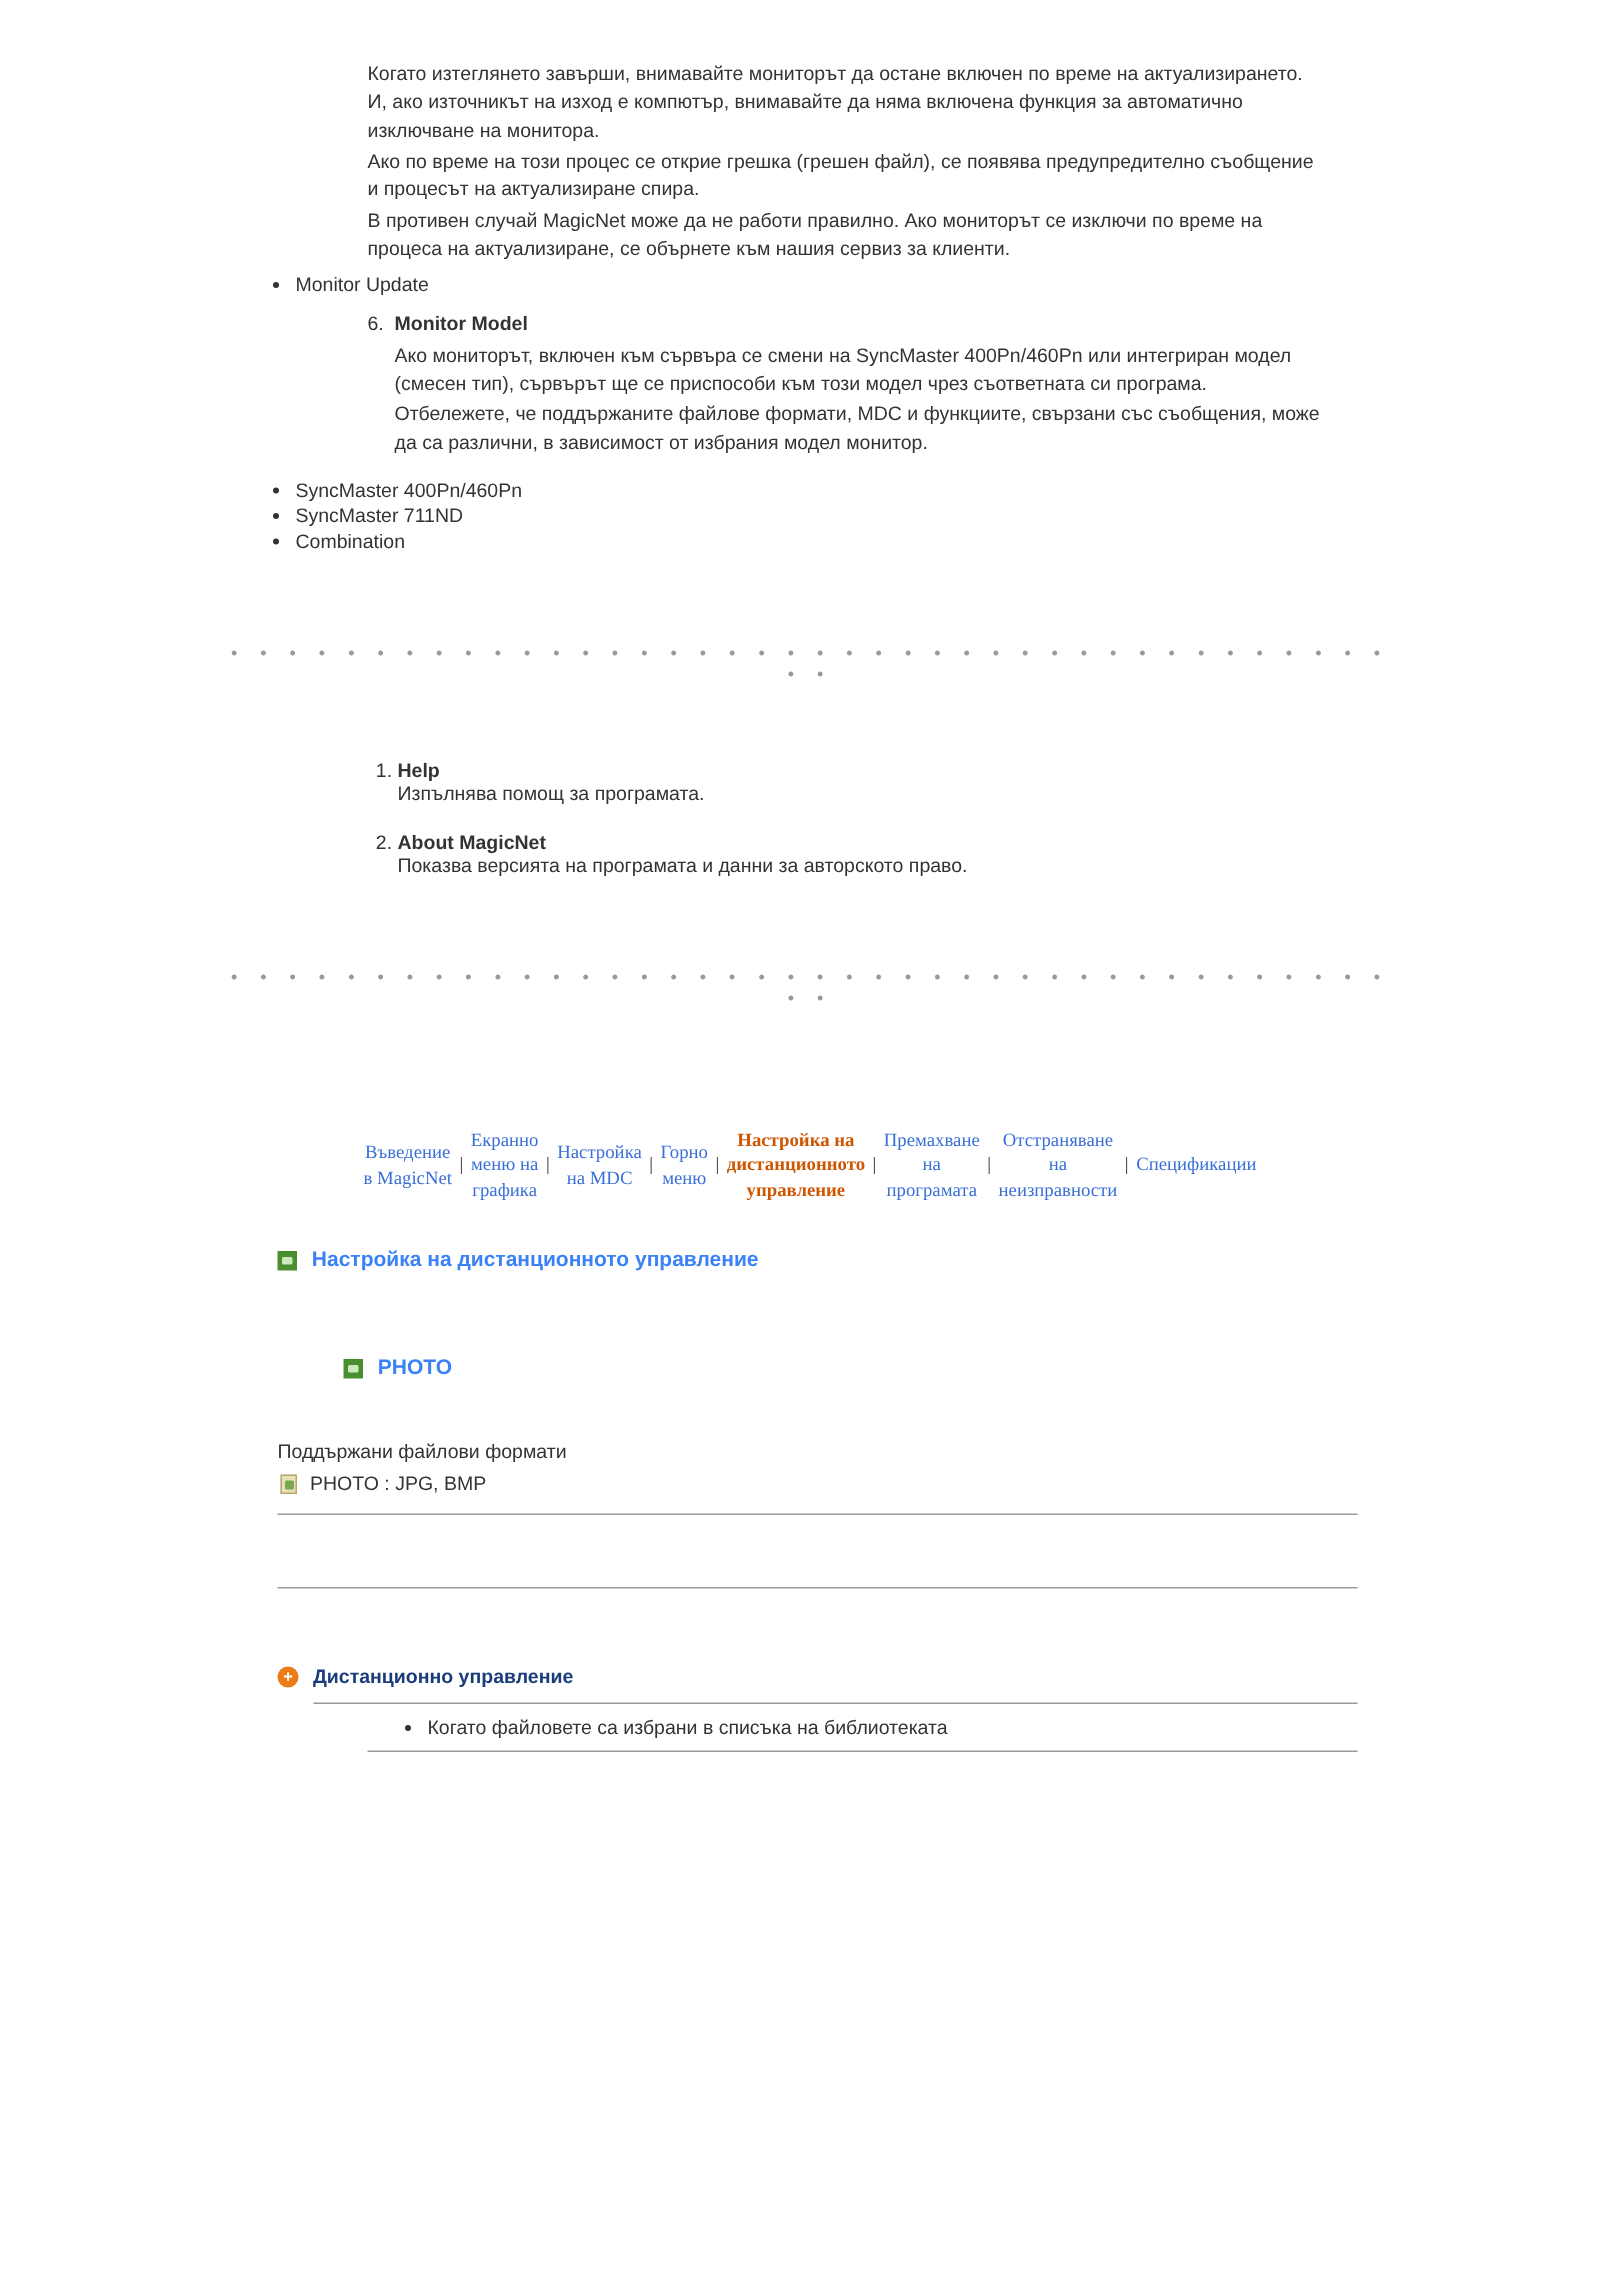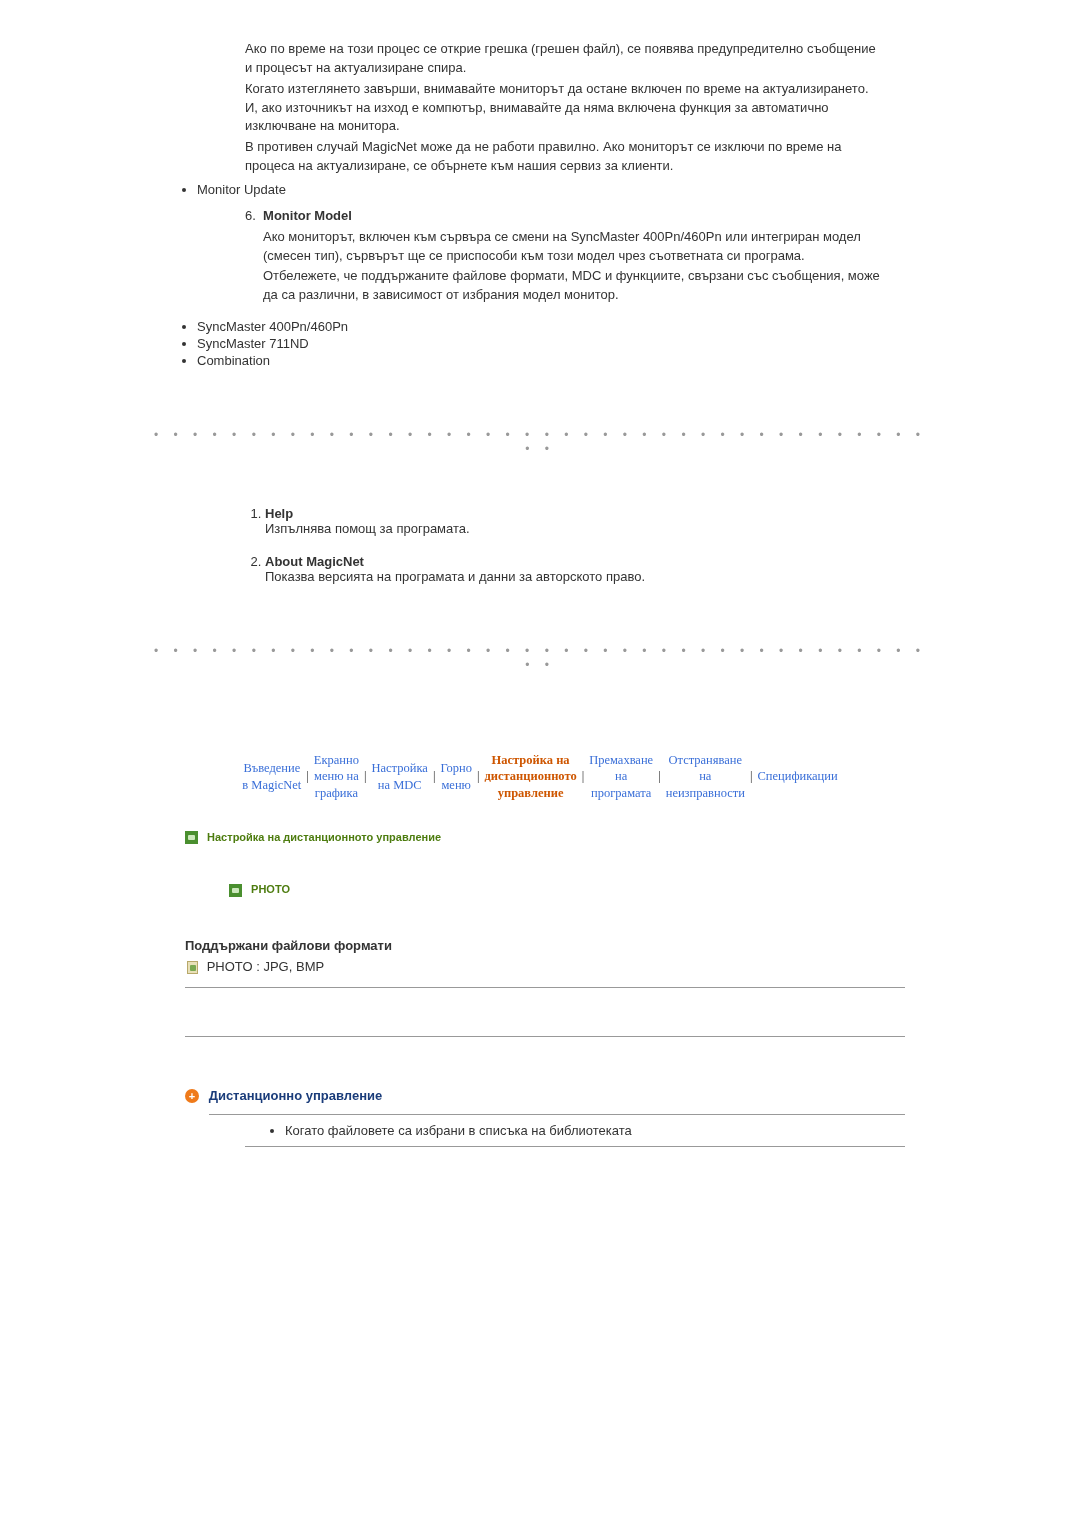--- a/index.html
+++ b/index.html
@@ -67,23 +67,23 @@
     font-size: 12.5px;
     flex-wrap: nowrap;
     font-family: Liberation Serif, serif;
   }
   .nav-row .cell { text-align: center; line-height: 1.3; padding: 0 4px; }
   .nav-row a { color: #3a6fd8; text-decoration: none; }
   .nav-row .active { color: #ce5600; font-weight: bold; }
   .nav-row .sep { color: #333; padding: 0 1px; }
   .section-title {
     font-weight: bold;
-    color: #4d7c0f;
+    color: #3b82f6;
     margin: 30px 0 10px 40px;
-    font-size: 11px;
+    font-size: 14px;
   }
   .green-icon {
     display: inline-block;
     width: 13px; height: 13px;
     background: #4a8f2f;
     position: relative;
     vertical-align: middle;
     margin-right: 6px;
   }
   .green-icon::after {
@@ -128,21 +128,21 @@
     left: 5px; top: 5px;
     width: 6px; height: 6px;
     background: #7aa850;
     border-radius: 1px;
   }
   .sub-block {
     margin-left: 40px;
     margin-right: 30px;
   }
   .sub-heading {
-    font-weight: bold;
+    font-weight: normal;
     margin-top: 40px;
     margin-bottom: 2px;
   }
   hr.full {
     border: none;
     border-top: 1px solid #999;
     margin: 10px 0;
   }
   hr.inset {
     border: none;
@@ -153,22 +153,22 @@
     margin-top: 50px;
   }
   ul.inner { list-style: disc; margin-left: 100px; margin-top: 8px; margin-bottom: 4px; }
 </style>
 </head>
 <body>
 
 <div class="container">
 
   <div class="para-indent">
+    <p>Когато изтеглянето завърши, внимавайте мониторът да остане включен по време на актуализирането. И, ако източникът на изход е компютър, внимавайте да няма включена функция за автоматично изключване на монитора.</p>
     <p>Ако по време на този процес се открие грешка (грешен файл), се появява предупредително съобщение и процесът на актуализиране спира.</p>
-    <p>Когато изтеглянето завърши, внимавайте мониторът да остане включен по време на актуализирането. И, ако източникът на изход е компютър, внимавайте да няма включена функция за автоматично изключване на монитора.</p>
     <p>В противен случай MagicNet може да не работи правилно. Ако мониторът се изключи по време на процеса на актуализиране, се обърнете към нашия сервиз за клиенти.</p>
   </div>
 
   <ul class="disc">
     <li>Monitor Update</li>
   </ul>
 
   <div class="para-indent" style="margin-top:10px;">
     <p>
       <span>6.</span>&nbsp;
@@ -218,21 +218,21 @@
     <div class="cell"><a href="#"><span>Отстраняване</span><br><span>на</span><br><span>неизправности</span></a></div>
     <span class="sep">|</span>
     <div class="cell"><a href="#">Спецификации</a></div>
   </div>
 
   <div class="section-title">
     <span class="green-icon"></span>
     <span>Настройка на дистанционното управление</span>
   </div>
 
-  <div class="section-title" style="margin-top:39px;padding-left:44px;">
+  <div class="section-title" style="margin-top:56px;padding-left:44px;">
     <span class="green-icon"></span>
     <span>PHOTO</span>
   </div>
 
   <div class="sub-block">
     <p class="sub-heading">Поддържани файлови формати</p>
     <p>
       <span class="file-icon"></span>
       <span>PHOTO : JPG, BMP</span>
     </p>

